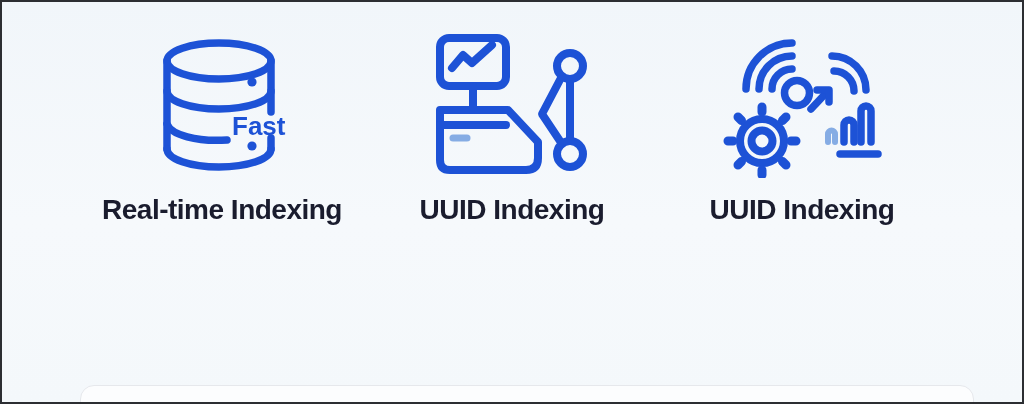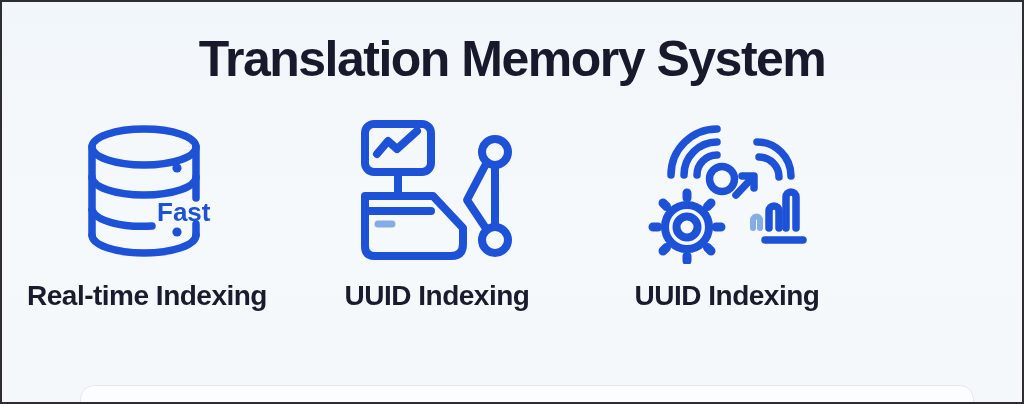--- a/index.html
+++ b/index.html
@@ -15,21 +15,21 @@
   .title {
     margin-top:28px;
     text-align:center;
     font-size:50px;
     font-weight:700;
     letter-spacing:-1.5px;
     color:#181a2c;
   }
   .features {
     display:flex;
-    justify-content:flex-start;
+    justify-content:center;
     margin-top:30px;
   }
   .feature {
     width:290px;
     display:flex;
     flex-direction:column;
     align-items:center;
   }
   .icon-wrap {
     height:146px;
@@ -55,21 +55,20 @@
     border:1px solid #e6e8ec;
     border-radius:14px 14px 0 0;
   }
   svg text { font-family:"Liberation Sans", sans-serif; }
 </style>
 </head>
 <body>
 
 <div class="frame">
 
-  <div class="title">Translation Memory System</div>
 
   <div class="features">
 
     <div class="feature">
       <div class="icon-wrap">
         <svg width="150" height="142" viewBox="0 0 150 142" fill="none">
           <g stroke="#1d52d6" stroke-width="7.5" stroke-linecap="round" stroke-linejoin="round">
             <ellipse cx="72" cy="27" rx="52" ry="18"></ellipse>
             <path d="M20 27 V115"></path>
             <path d="M20 115 a52 18 0 0 0 104 0"></path>

